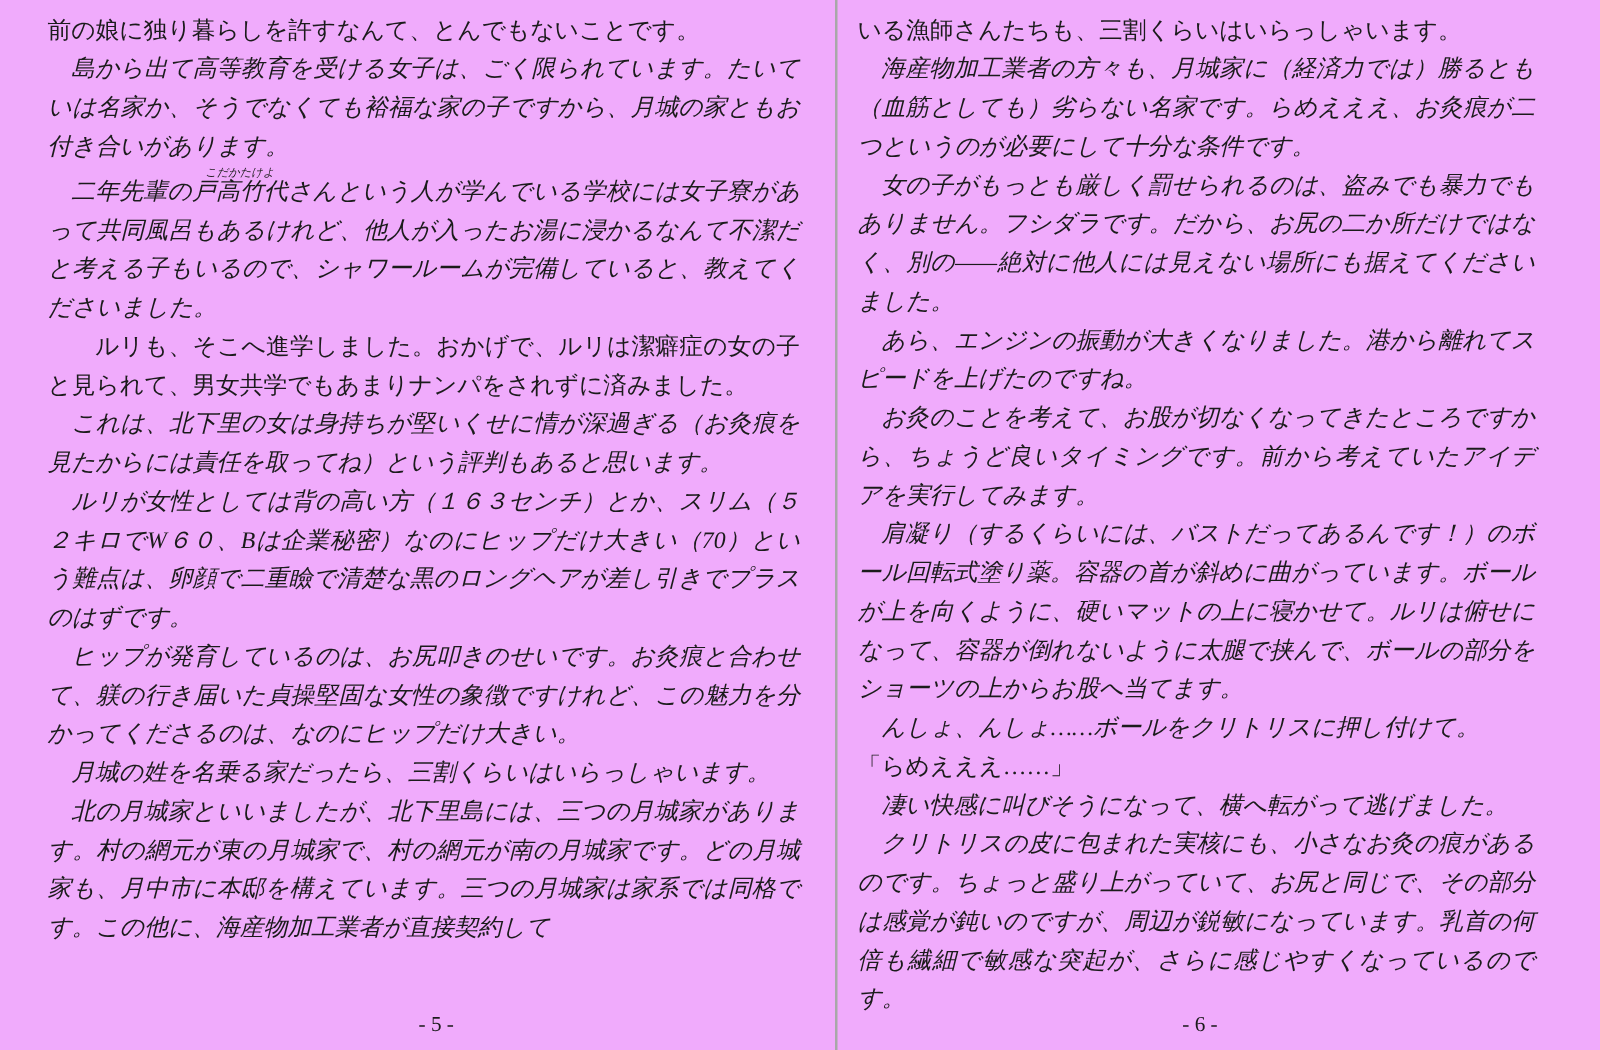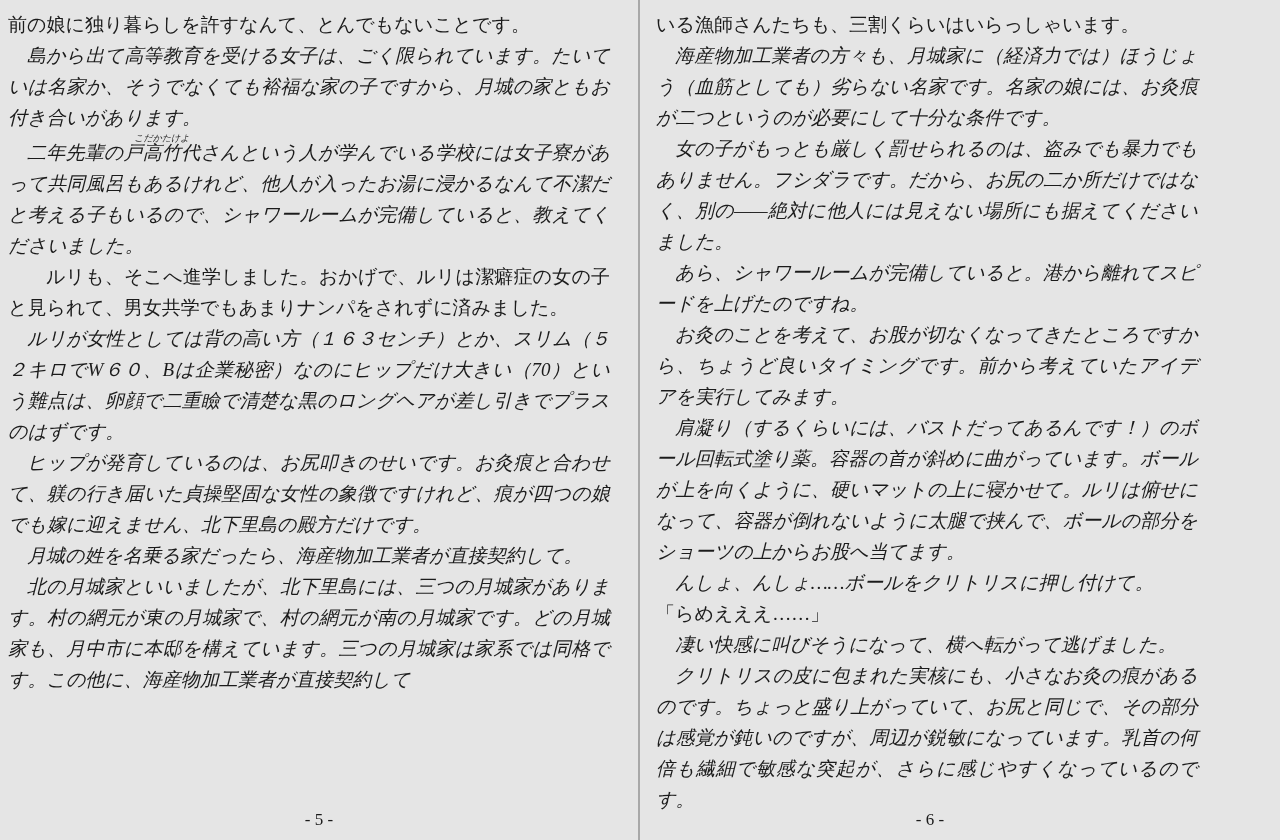--- a/index.html
+++ b/index.html
@@ -11,21 +11,22 @@
     width: 1280px;
     height: 840px;
     overflow: hidden;
     font-family: "Liberation Serif", "DejaVu Serif", serif;
     color: #1b1b1b;
   }
   .spread {
     display: flex;
     width: 1280px;
     height: 840px;
-    background: #e5e5e5;
+    background: #f0abfc;
+    justify-content: center;
   }
   .page {
     box-sizing: border-box;
     position: relative;
     height: 840px;
     flex: none;
   }
   .page-left  { width: 638px; padding: 9px 28px 0 8px; }
   .page-right { width: 580px; padding: 9px 22px 0 16px; }
   .divider {
@@ -63,34 +64,35 @@
 </head>
 <body>
 
 <div class="spread">
   <section class="page page-left">
     <div class="page-text">
         <p class="indent-0">前の娘に独り暮らしを許すなんて、とんでもないことです。</p>
         <p class="indent-1">島から出て高等教育を受ける女子は、ごく限られています。たいていは名家か、そうでなくても裕福な家の子ですから、月城の家ともお付き合いがあります。</p>
         <p class="indent-1">二年先輩の<ruby>戸高竹代<rt>こだかたけよ</rt></ruby>さんという人が学んでいる学校には女子寮があって共同風呂もあるけれど、他人が入ったお湯に浸かるなんて不潔だと考える子もいるので、シャワールームが完備していると、教えてくださいました。</p>
         <p class="indent-2">ルリも、そこへ進学しました。おかげで、ルリは潔癖症の女の子と見られて、男女共学でもあまりナンパをされずに済みました。</p>
+        <p class="indent-1">これは、北下里の女は身持ちが堅いくせに情が深過ぎる（お灸痕を見たからには責任を取ってね）という評判もあると思います。</p>
         <p class="indent-1">ルリが女性としては背の高い方（１６３センチ）とか、スリム（５２キロでW６０、Bは企業秘密）なのにヒップだけ大きい（70）という難点は、卵顔で二重瞼で清楚な黒のロングヘアが差し引きでプラスのはずです。</p>
-        <p class="indent-1">ヒップが発育しているのは、お尻叩きのせいです。お灸痕と合わせて、躾の行き届いた貞操堅固な女性の象徴ですけれど、痕が四つの娘でも嫁に迎えません、北下里島の殿方だけです。</p>
-        <p class="indent-1">月城の姓を名乗る家だったら、海産物加工業者が直接契約して。</p>
+        <p class="indent-1">ヒップが発育しているのは、お尻叩きのせいです。お灸痕と合わせて、躾の行き届いた貞操堅固な女性の象徴ですけれど、この魅力を分かってくださるのは、なのにヒップだけ大きい。</p>
+        <p class="indent-1">月城の姓を名乗る家だったら、三割くらいはいらっしゃいます。</p>
         <p class="indent-1">北の月城家といいましたが、北下里島には、三つの月城家があります。村の網元が東の月城家で、村の網元が南の月城家です。どの月城家も、月中市に本邸を構えています。三つの月城家は家系では同格です。この他に、海産物加工業者が直接契約して</p>
       </div>
     <div class="page-number">- 5 -</div>
   </section>
   <div class="divider"></div>
   <section class="page page-right">
     <div class="page-text">
         <p class="indent-0">いる漁師さんたちも、三割くらいはいらっしゃいます。</p>
-        <p class="indent-1">海産物加工業者の方々も、月城家に（経済力では）ほうじょう（血筋としても）劣らない名家です。名家の娘には、お灸痕が二つというのが必要にして十分な条件です。</p>
+        <p class="indent-1">海産物加工業者の方々も、月城家に（経済力では）勝るとも（血筋としても）劣らない名家です。らめえええ、お灸痕が二つというのが必要にして十分な条件です。</p>
         <p class="indent-1">女の子がもっとも厳しく罰せられるのは、盗みでも暴力でもありません。フシダラです。だから、お尻の二か所だけではなく、別の——絶対に他人には見えない場所にも据えてくださいました。</p>
-        <p class="indent-1">あら、シャワールームが完備していると。港から離れてスピードを上げたのですね。</p>
+        <p class="indent-1">あら、エンジンの振動が大きくなりました。港から離れてスピードを上げたのですね。</p>
         <p class="indent-1">お灸のことを考えて、お股が切なくなってきたところですから、ちょうど良いタイミングです。前から考えていたアイデアを実行してみます。</p>
         <p class="indent-1">肩凝り（するくらいには、バストだってあるんです！）のボール回転式塗り薬。容器の首が斜めに曲がっています。ボールが上を向くように、硬いマットの上に寝かせて。ルリは俯せになって、容器が倒れないように太腿で挟んで、ボールの部分をショーツの上からお股へ当てます。</p>
         <p class="indent-1">んしょ、んしょ……ボールをクリトリスに押し付けて。</p>
         <p class="indent-0">「らめえええ……」</p>
         <p class="indent-1">凄い快感に叫びそうになって、横へ転がって逃げました。</p>
         <p class="indent-1">クリトリスの皮に包まれた実核にも、小さなお灸の痕があるのです。ちょっと盛り上がっていて、お尻と同じで、その部分は感覚が鈍いのですが、周辺が鋭敏になっています。乳首の何倍も繊細で敏感な突起が、さらに感じやすくなっているのです。</p>
       </div>
     <div class="page-number">- 6 -</div>
   </section>
 </div>

